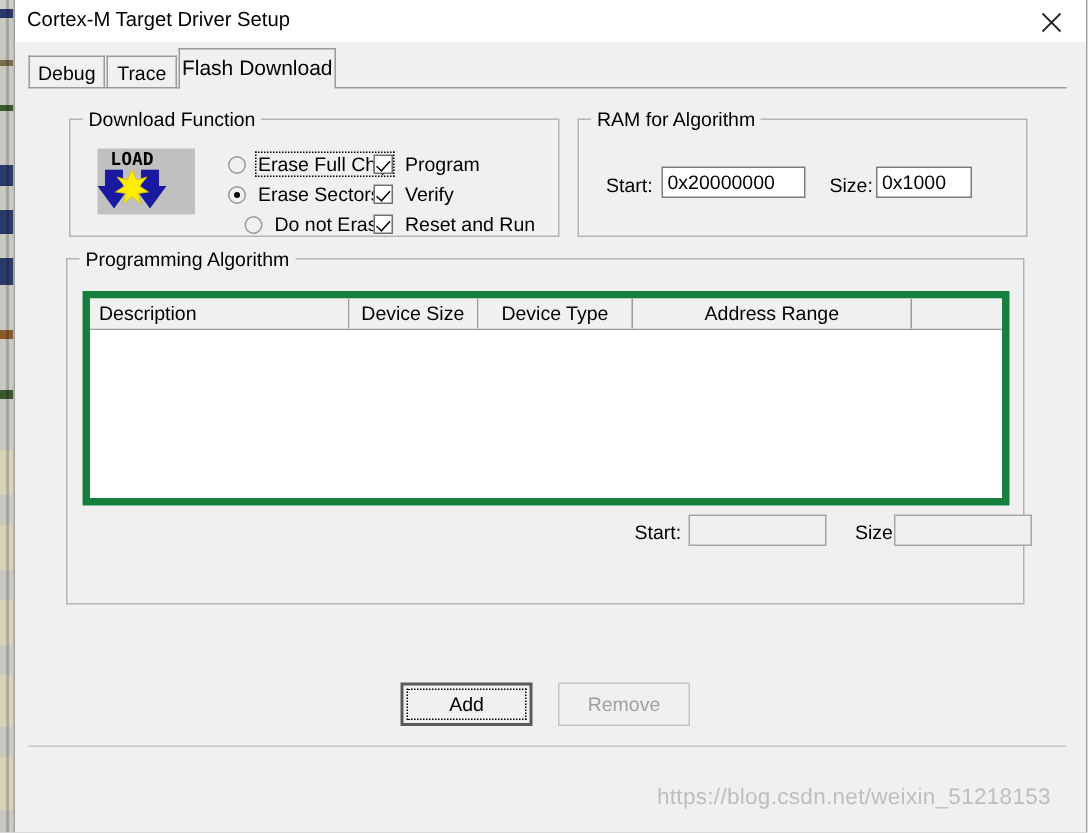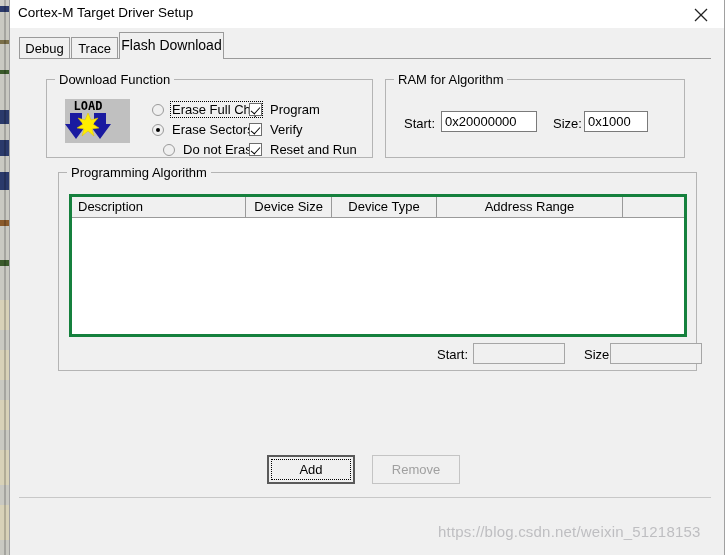--- a/index.html
+++ b/index.html
@@ -170,21 +170,21 @@
     top: -8px; left: 8px;
     padding: 0 4px;
     background: #f0f0f0;
     font-size: 13px;
     color: #000;
     white-space: nowrap;
   }
 
   #group-download { left: 27px;  top: 20px;  width: 327px; height: 79px; }
   #group-ram      { left: 366px; top: 20px;  width: 300px; height: 79px; }
-  #group-prog     { left: 39px;  top: 113px; width: 639px; height: 199px; }
+  #group-prog     { left: 25px;  top: 113px; width: 639px; height: 231px; }
 
   
   .load-icon {
     position: absolute;
     left: 18px; top: 19px;
     width: 65px; height: 44px;
     background: #c0c0c0;
   }
   .load-icon .word {
     position: absolute;
@@ -293,21 +293,21 @@
     border: 1px solid #a6a6a6;
     color: #8a8a8a;
   }
 
   
   .tablewrap {
     position: absolute;
     left: 10px; top: 21px;
     width: 618px; height: 143px;
     background: #ffffff;
-    border: 3px solid #15803d;
+    border: 5px solid #15803d;
     box-sizing: border-box;
     overflow: hidden;
   }
   .thead {
     position: absolute;
     left: 0; top: 0;
     width: 100%;
     height: 21px;
     background: #f0f0f0;
     border-bottom: 1px solid #9a9a9a;

